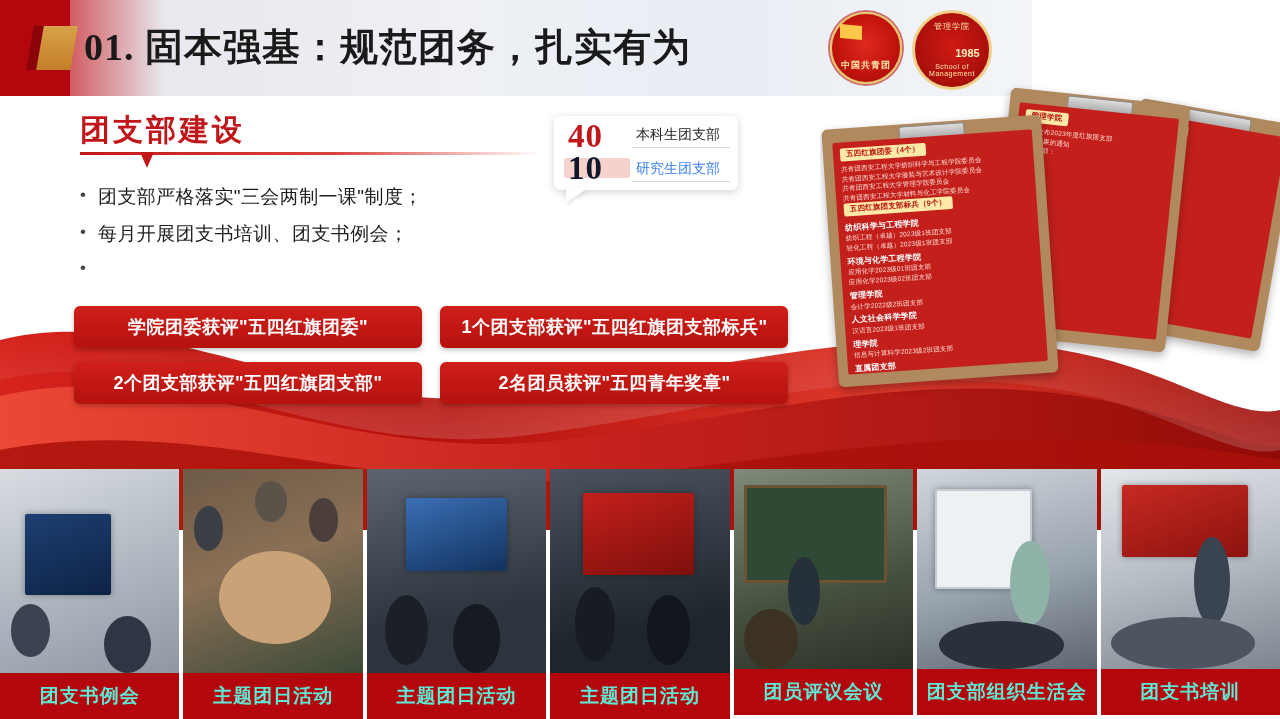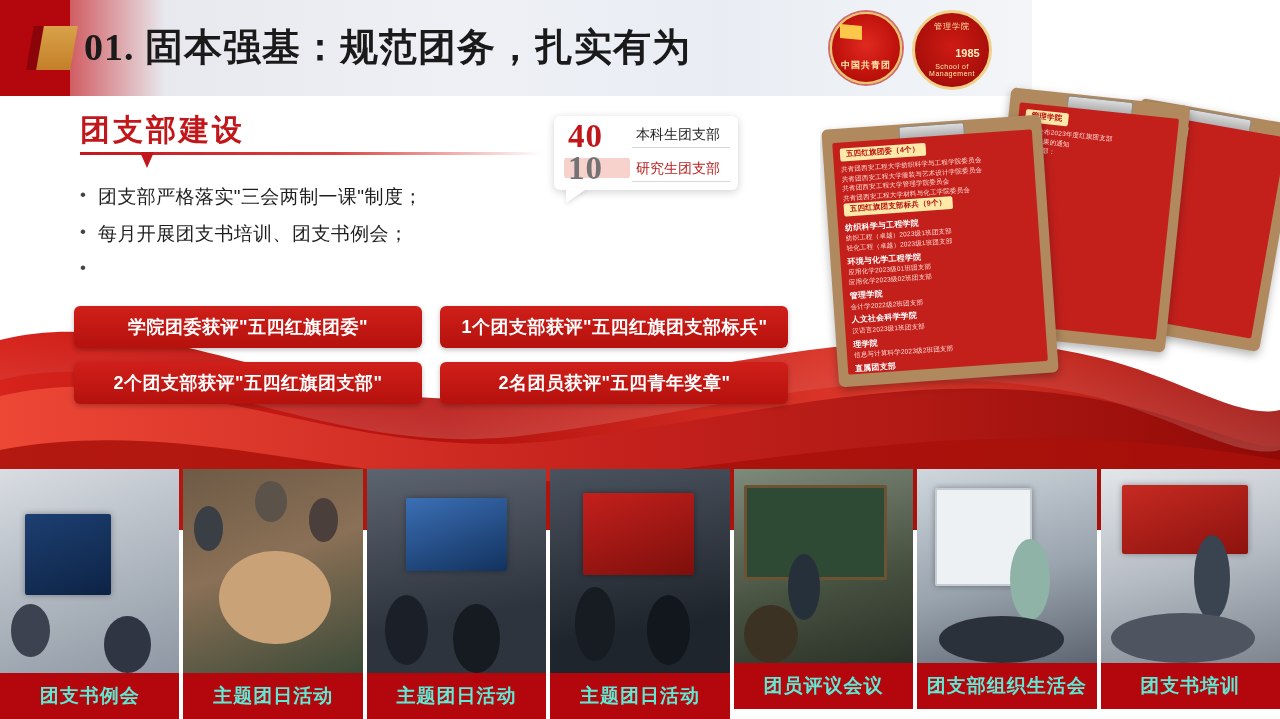--- a/index.html
+++ b/index.html
@@ -98,28 +98,28 @@
   .callout:after{
     content:"";position:absolute;left:12px;bottom:-13px;width:0;height:0;
     border-left:0 solid transparent;border-right:22px solid transparent;border-top:15px solid #fff;
     filter:drop-shadow(0 2px 2px rgba(0,0,0,.12));
   }
   .num-big{
     position:absolute;left:14px;top:2px;font-size:33px;font-weight:bold;color:#c1171b;
     font-family:"Liberation Serif","DejaVu Serif",serif;letter-spacing:1px;
   }
   .num-big2{
-    position:absolute;left:14px;top:34px;font-size:33px;font-weight:bold;color:#737373;
+    position:absolute;left:14px;top:34px;font-size:33px;font-weight:bold;color:#0f172a;
     font-family:"Liberation Serif","DejaVu Serif",serif;letter-spacing:1px;
   }
   .num-hl{
     position:absolute;left:10px;top:42px;width:66px;height:20px;background:#f6c9c3;opacity:.85;border-radius:2px;
   }
   .lbl1{position:absolute;left:82px;top:10px;font-size:14px;color:#222;}
-  .lbl2{position:absolute;left:82px;top:44px;font-size:14px;color:#b91c1c;}
+  .lbl2{position:absolute;left:82px;top:44px;font-size:14px;color:#3b82f6;}
   .lbl-line1{position:absolute;left:78px;top:31px;width:98px;height:1px;background:#d8d8d8;}
   .lbl-line2{position:absolute;left:78px;top:65px;width:98px;height:1px;background:#d8d8d8;}
 
   
   .ribbon{
     position:absolute;left:0;top:300px;width:1280px;height:230px;pointer-events:none;
   }
 
   
   .pills{position:absolute;left:74px;top:306px;width:740px;}
@@ -161,21 +161,21 @@
   }
   .notice-sec{font-size:8px;color:#fff;font-weight:bold;margin-top:3px;}
   .notice-sub{font-size:6.5px;color:#ffd9d0;line-height:1.5;}
 
   
   .strip{
     position:absolute;left:0;bottom:0;width:1280px;height:250px;
     display:flex;gap:4px;
   }
   .cell{position:relative;flex:1;overflow:hidden;background:#20242c;}
-  .cell.tall{margin-bottom:10px;}
+  .cell.tall{margin-bottom:4px;}
   .cap{
     position:absolute;left:0;right:0;bottom:0;height:46px;
     background:#b3060d;color:#5eead4;font-size:19px;font-weight:bold;
     display:flex;align-items:center;justify-content:center;letter-spacing:1px;
   }
   .ph{position:absolute;left:0;right:0;top:0;bottom:46px;}
 
   
   .ph.room1{background:linear-gradient(160deg,#d9dde2 0%,#b9c0c8 40%,#8e97a3 100%);}
   .ph.room2{background:linear-gradient(160deg,#6e5a46 0%,#8a7056 45%,#3c4a38 100%);}

